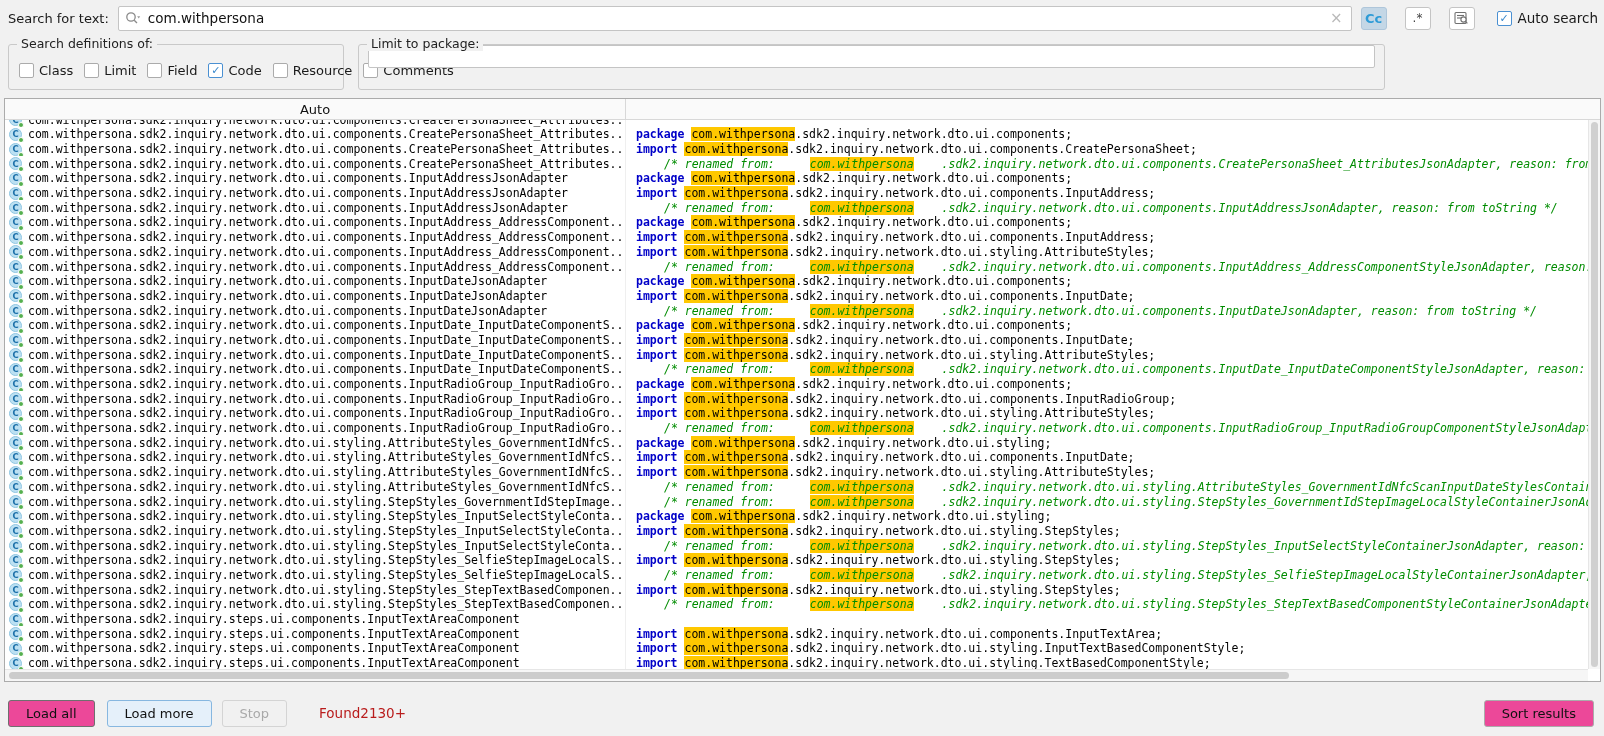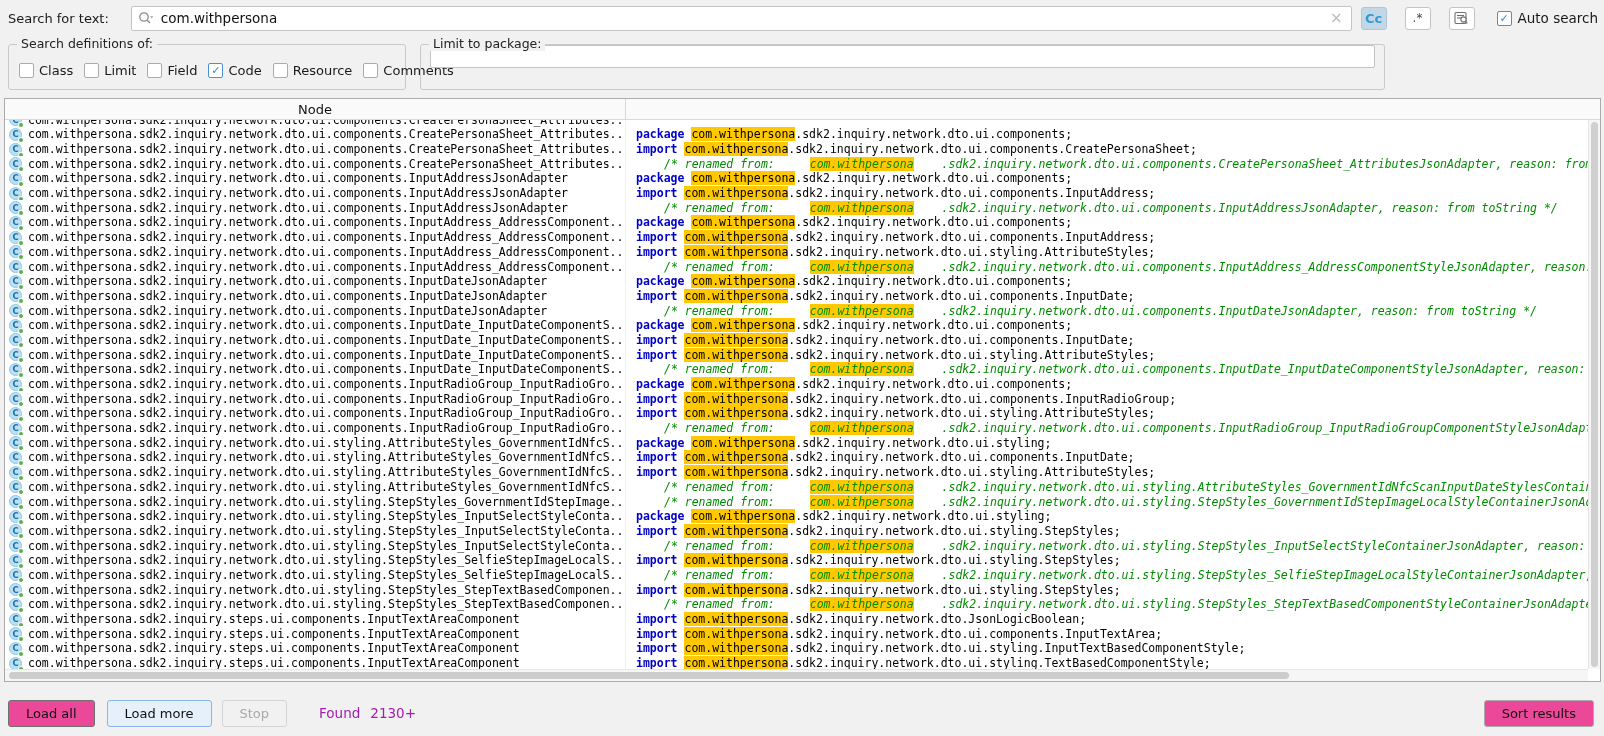--- a/index.html
+++ b/index.html
@@ -5,39 +5,39 @@
   * { box-sizing: border-box; margin: 0; padding: 0; }
   html,body { width:1604px; height:736px; }
   body {
     background:#F1F1F1;
     font-family:"DejaVu Sans", sans-serif;
     font-size:13px; color:#1a1a1a;
     position:relative; overflow:hidden;
   }
   
   .search-row { position:absolute; left:8px; top:5px; right:6px; height:26px; display:flex; align-items:center; }
-  .search-label { margin-right:22px; white-space:nowrap;text-align:center; }
+  .search-label { margin-right:9px; white-space:nowrap;text-align:center; }
   .search-box { flex:1; height:25px; background:#fff; border:1px solid #C4C4C4; border-radius:2px;
     display:flex; align-items:center; padding:0 6px; margin-right:9px; }
   .mag-wrap { display:flex; align-items:center; margin-right:7px; color:#8a8a8a; }
   .search-text { flex:1; border:none; outline:none; font-family:"DejaVu Sans", sans-serif; font-size:13.5px; color:#111; background:transparent; }
   .clear-x { color:#b9b9b9; font-size:15px; padding:0 2px; cursor:default; }
   .tbtn { height:23px; min-width:26px; margin-right:18px; border:1px solid #C4C4C4; border-radius:3px;
     background:#fff; display:flex; align-items:center; justify-content:center; font-size:12px; color:#444; }
   .tbtn.active { background:#C4D7E6; border-color:#AFC6DA; color:#2E9BD6; font-weight:bold; font-size:13px; }
   .cb { width:15px; height:15px; border:1px solid #ABABAB; border-radius:2px; background:#fff; flex:none;
     display:inline-flex; align-items:center; justify-content:center; font-size:11px; line-height:1; color:transparent; }
   .cb.checked { border-color:#4A90D2; color:#3787CC; font-weight:bold; }
   .autosearch { display:flex; align-items:center; margin-left:4px; white-space:nowrap; font-size:13.5px; }
   .autosearch .cb { margin-right:6px; }
   
   .filters-row { position:absolute; left:8px; top:44px; width:1377px; height:46px; display:flex; gap:14px; }
   .groupbox { position:relative; border:1px solid #C9C9C9; border-radius:3px; height:46px; }
   .groupbox .legend { position:absolute; top:-9px; left:8px; background:#F1F1F1; padding:0 4px; font-size:12.5px; color:#222; white-space:nowrap; }
-  .gb-defs { width:398px; display:flex; align-items:center; padding:6px 10px 0 10px; }
+  .gb-defs { width:336px; display:flex; align-items:center; padding:6px 10px 0 10px; }
   .gb-defs .opt { display:flex; align-items:center; margin-right:11px; white-space:nowrap; }
   .gb-defs .opt .cb { margin-right:5px; }
   .gb-pkg { flex:1; padding:0 9px 0 9px; }
   .pkg-input { width:100%; height:23px; border:1px solid #C4C4C4; border-radius:2px; background:#fff;
     font-family:"DejaVu Sans", sans-serif; font-size:13px; padding:0 5px; outline:none; }
   
   .table { position:absolute; left:4px; top:98px; width:1597px; height:584px; background:#fff; border:1px solid #ABABAB; }
   .thead { height:21px; display:flex; background:#FAFAFA; border-bottom:1px solid #D8D8D8; }
   .th-node { width:621px; flex:none; display:flex; align-items:center; justify-content:center;
     border-right:1px solid #D8D8D8; font-size:13px; color:#111; }
@@ -62,21 +62,21 @@
   .vthumb { position:absolute; left:2px; right:2px; top:2px; bottom:2px; background:#D0D0D0; border-radius:4px; }
   .hscroll { position:absolute; left:0; right:12px; bottom:0; height:12px; background:#F6F6F6; border-top:1px solid #E6E6E6; }
   .hthumb { position:absolute; top:2px; bottom:2px; left:4px; width:1280px; background:#CCCCCC; border-radius:4px; }
   
   .footer { position:absolute; left:8px; right:10px; top:698px; height:30px; display:flex; align-items:center; }
   .btn { height:27px; padding:0 17px; border-radius:3px; background:#ec4899; border:1px solid #ABABAB;
     font-family:"DejaVu Sans", sans-serif; font-size:13px; color:#111; display:flex; align-items:center; }
   .btn-default { border-color:#6F6F6F; }
   .btn-focus { background:#E5F0FA; border-color:#87B7E0; margin-left:12px; }
   .btn-disabled { background:#F1F1F1; border-color:#D4D4D4; color:#A9A9A9; margin-left:10px; }
-  .found { margin-left:32px; display:flex; align-items:center; font-size:13.5px; color:#a21caf;gap:10px; }
+  .found { margin-left:32px; display:flex; align-items:center; font-size:13.5px; color:#b91c1c; }
   .found .cnt { margin-left:0; }
   .spacer { flex:1; }
 </style>
 </head>
 <body>
 
 <div class="search-row">
   <span class="search-label">Search for text:</span>
   <div class="search-box">
     <span class="mag-wrap">
@@ -137,21 +137,21 @@
       </div>
   </div>
   <div class="groupbox gb-pkg">
     <span class="legend">Limit to package:</span>
     <input class="pkg-input" type="text" value="" style="">
   </div>
 </div>
 
 <div class="table">
   <div class="thead">
-    <div class="th-node">Node</div>
+    <div class="th-node">Auto</div>
     <div class="th-code"></div>
   </div>
   <div class="tbody">
       <div class="row partial">
         <div class="cell-node">
           <span class="cicon">
             <span class="circ">C</span>
             <span class="dot"></span>
           </span>
           <span>com.withpersona.sdk2.inquiry.network.dto.ui.components.CreatePersonaSheet_Attributes...</span>
@@ -488,21 +488,20 @@
         <div class="cell-code"><span class="cm">/* renamed from: </span><span class="cm hl">com.withpersona</span><span class="cm">.sdk2.inquiry.network.dto.ui.styling.StepStyles_StepTextBasedComponentStyleContainerJsonAdapter, reason: from toString */</span></div>
       </div>
       <div class="row">
         <div class="cell-node">
           <span class="cicon">
             <span class="circ">C</span>
             <span class="dot"></span>
           </span>
           <span>com.withpersona.sdk2.inquiry.steps.ui.components.InputTextAreaComponent</span>
         </div>
-        <div class="cell-code"><span class="kw">import</span> <span class="hl">com.withpersona</span><span>.sdk2.inquiry.network.dto.JsonLogicBoolean;</span></div>
       </div>
       <div class="row">
         <div class="cell-node">
           <span class="cicon">
             <span class="circ">C</span>
             <span class="dot"></span>
           </span>
           <span>com.withpersona.sdk2.inquiry.steps.ui.components.InputTextAreaComponent</span>
         </div>
         <div class="cell-code"><span class="kw">import</span> <span class="hl">com.withpersona</span><span>.sdk2.inquiry.network.dto.ui.components.InputTextArea;</span></div>

